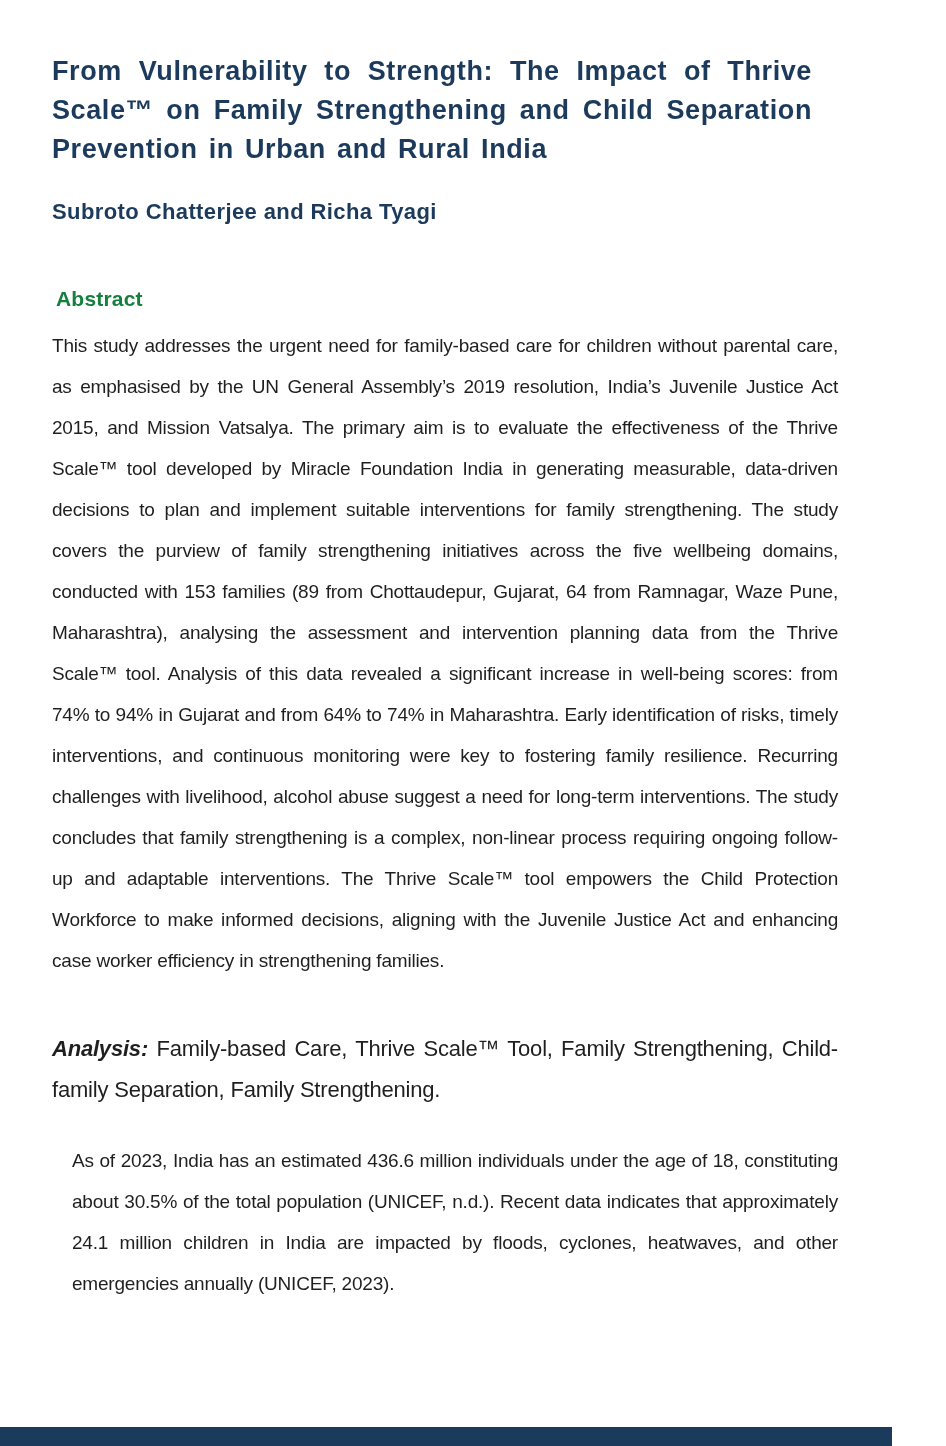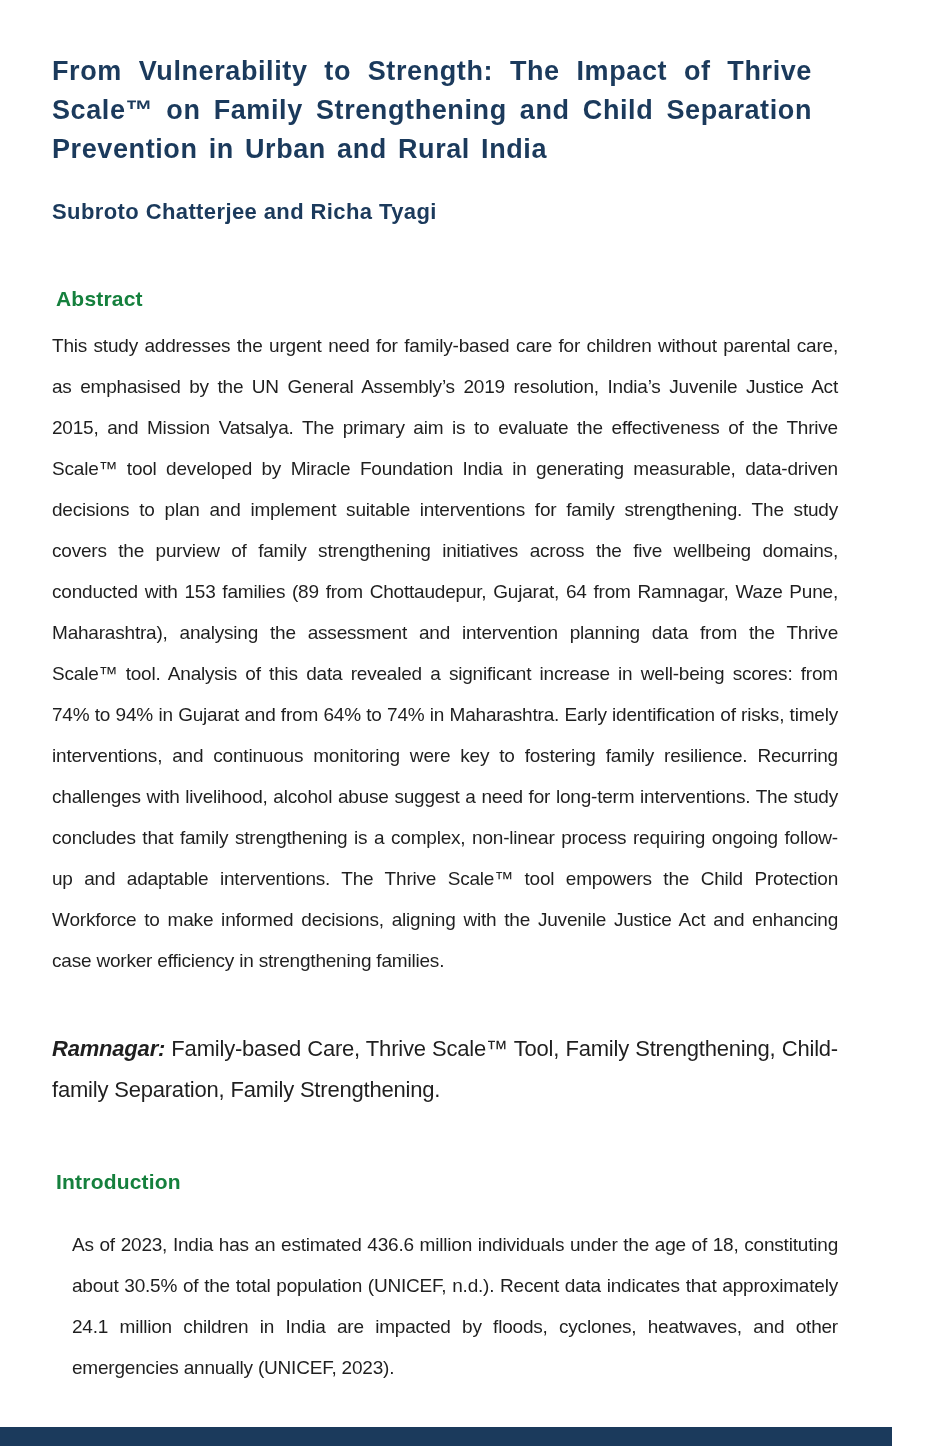--- a/index.html
+++ b/index.html
@@ -104,23 +104,22 @@
 
     <h1 class="paper-title">From Vulnerability to Strength: The Impact of Thrive Scale™ on Family Strengthening and Child Separation Prevention in Urban and Rural India</h1>
 
     <div class="authors">Subroto Chatterjee and Richa Tyagi</div>
 
     <h2 class="section-heading abstract-heading">Abstract</h2>
 
     <p class="body-text abstract-body">This study addresses the urgent need for family-based care for children without parental care, as emphasised by the UN General Assembly’s 2019 resolution, India’s Juvenile Justice Act 2015, and Mission Vatsalya. The primary aim is to evaluate the effectiveness of the Thrive Scale™ tool developed by Miracle Foundation India in generating measurable, data-driven decisions to plan and implement suitable interventions for family strengthening. The study covers the purview of family strengthening initiatives across the five wellbeing domains, conducted with 153 families (89 from Chottaudepur, Gujarat, 64 from Ramnagar, Waze Pune, Maharashtra), analysing the assessment and intervention planning data from the Thrive Scale™ tool. Analysis of this data revealed a significant increase in well-being scores: from 74% to 94% in Gujarat and from 64% to 74% in Maharashtra. Early identification of risks, timely interventions, and continuous monitoring were key to fostering family resilience. Recurring challenges with livelihood, alcohol abuse suggest a need for long-term interventions. The study concludes that family strengthening is a complex, non-linear process requiring ongoing follow-up and adaptable interventions. The Thrive Scale™ tool empowers the Child Protection Workforce to make informed decisions, aligning with the Juvenile Justice Act and enhancing case worker efficiency in strengthening families.</p>
 
     <p class="keywords">
-      <span class="kw-label">Ramnagar:</span><span> Family-based Care, Thrive Scale™ Tool, Family Strengthening, Child-family Separation, Family Strengthening.</span>
+      <span class="kw-label">Analysis:</span><span> Family-based Care, Thrive Scale™ Tool, Family Strengthening, Child-family Separation, Family Strengthening.</span>
     </p>
 
-    <h2 class="section-heading introduction-heading">Introduction</h2>
 
     <p class="body-text intro-body">As of 2023, India has an estimated 436.6 million individuals under the age of 18, constituting about 30.5% of the total population (UNICEF, n.d.).  Recent data indicates that approximately 24.1 million children in India are impacted by floods, cyclones, heatwaves, and other emergencies annually (UNICEF, 2023).</p>
 
   </div>
 
   <div class="footer-bar"></div>
 </div>
 
 </body></html>

